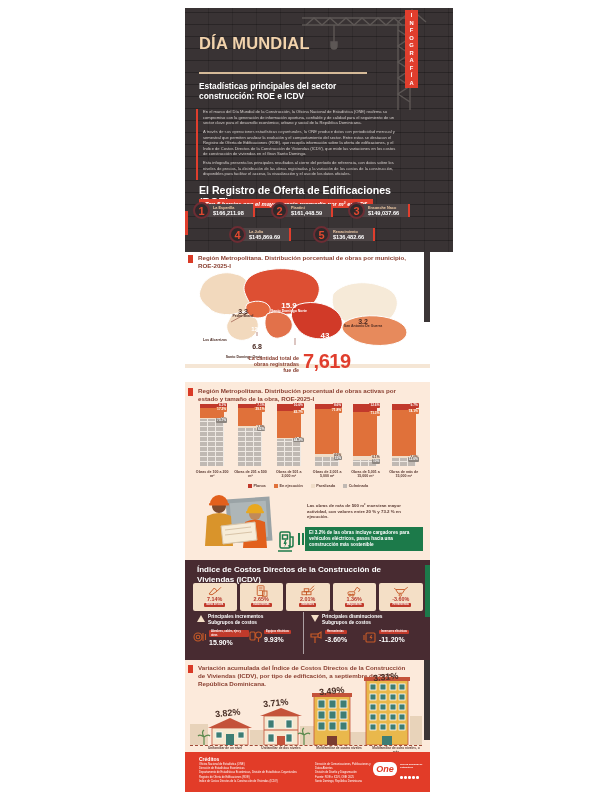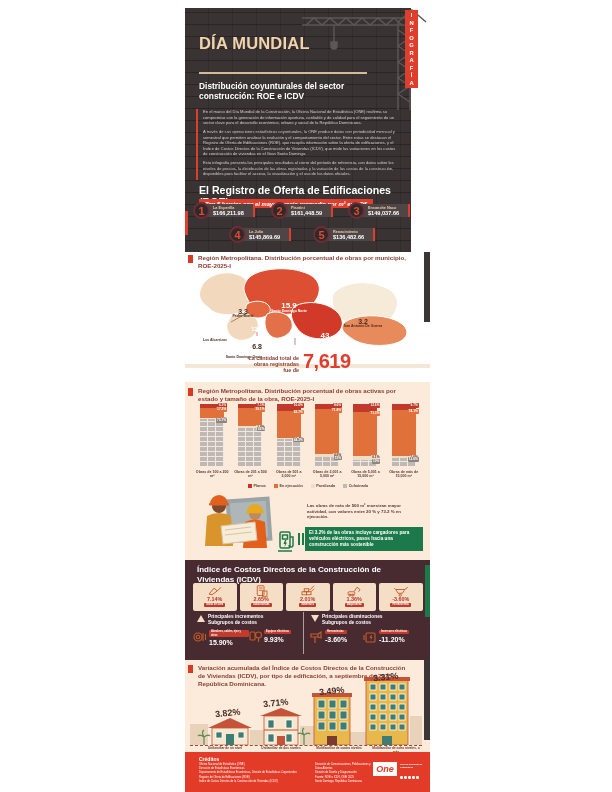--- a/index.html
+++ b/index.html
@@ -1,21 +1,21 @@
 <!DOCTYPE html>
 <html><head>
 <meta charset="utf-8">
 <style>
   * { margin:0; padding:0; box-sizing:border-box; }
   body { background:#ffffff; font-family:"Liberation Sans", sans-serif; -webkit-text-size-adjust:none; }
   .page { position:relative; width:612px; height:792px; background:#ffffff; overflow:hidden; }
   .strip { position:absolute; left:185px; top:0; width:245px; height:792px; }
 
   
-  .dark-block { position:absolute; left:0; top:8px; width:226px; height:244px; background:#393334;
+  .dark-block { position:absolute; left:0; top:8px; width:268px; height:244px; background:#393334;
     background-image: repeating-linear-gradient(0deg, rgba(0,0,0,0) 0 11px, rgba(0,0,0,.28) 11px 12px),
                       repeating-linear-gradient(90deg, rgba(0,0,0,0) 0 23px, rgba(0,0,0,.14) 23px 24px); }
   .crane { position:absolute; left:115px; top:0; width:128px; height:102px; }
   .ribbon { position:absolute; left:220px; top:2px; width:13px; height:78px; background:#e03e2d; color:#fff;
     font-size:5.8px; font-weight:bold; letter-spacing:1.5px; writing-mode:vertical-rl; text-orientation:upright;
     display:flex; align-items:center; justify-content:center; }
   .title { position:absolute; left:14px; top:28px; width:190px; color:#f2d3ac; font-size:16.5px; font-weight:800;
     line-height:.95; letter-spacing:.2px; }
   .title-rule { position:absolute; left:14px; top:64px; width:168px; height:2px; background:#f2d3ac; opacity:.85; }
   .subtitle { position:absolute; left:14px; top:73px; width:178px; color:#ffffff; font-size:8.4px; font-weight:bold; line-height:1.2; }
@@ -100,21 +100,21 @@
   .bld-value { position:absolute; font-size:9px; font-weight:800; color:#4a3027; transform:rotate(-6deg); }
   .bld-baseline { position:absolute; left:5px; top:85px; width:232px; border-top:1px dashed #a04a36; }
   .bld-cap { position:absolute; top:87px; font-size:3.2px; font-weight:bold; color:#5a3a33; text-align:center; line-height:1.2; }
 
   
   .footer { position:absolute; left:0; top:752px; width:245px; height:40px; background:#e23c28; color:#fff; }
   .credits-title { position:absolute; left:14px; top:4px; font-size:5px; font-weight:800; }
   .credits-left { position:absolute; left:14px; top:11px; width:112px; font-size:2.7px; line-height:1.55; }
   .credits-right { position:absolute; left:130px; top:11px; width:56px; font-size:2.7px; line-height:1.55; }
   .one-logo { position:absolute; left:188px; top:10px; width:24px; height:14px; background:#ffffff; color:#e23c28;
-    font-size:9px; font-weight:800; font-style:italic; display:flex; align-items:center; justify-content:center; border-radius:0; }
+    font-size:9px; font-weight:800; font-style:italic; display:flex; align-items:center; justify-content:center; border-radius:6px; }
   .one-sub { position:absolute; left:215px; top:11px; width:30px; font-size:2.5px; line-height:1.3; font-weight:bold; }
   .social-dots { position:absolute; left:215px; top:24px; display:flex; gap:1.5px; }
   .social-dots span { width:2.6px; height:2.6px; border-radius:50%; background:#fff; display:block; }
 </style>
 </head>
 <body>
 
 <div class="page">
   <div class="strip">
 
@@ -130,21 +130,21 @@
           <path d="M98 14 L112 2 L126 14"></path>
           <line x1="34" y1="17" x2="34" y2="34"></line>
           <path d="M31 34 h6 v4 a3 3 0 0 1 -6 0 z" fill="#5d5755"></path>
         </g>
       </svg>
       <div class="ribbon">INFOGRAFÍA</div>
       <div class="title">
         <div>DÍA MUNDIAL</div>
       </div>
       <div class="title-rule"></div>
-      <div class="subtitle">Distribución coyunturales del sector construcción: ROE e ICDV</div>
+      <div class="subtitle">Estadísticas principales del sector construcción: ROE e ICDV</div>
       <div class="intro">
         <p>En el marco del Día Mundial de la Construcción, la Oficina Nacional de Estadística (ONE) reafirma su compromiso con la generación de información oportuna, confiable y de calidad para el seguimiento de un sector clave para el desarrollo económico, urbano y social de la República Dominicana.</p>
         <p>A través de sus operaciones estadísticas coyunturales, la ONE produce datos con periodicidad mensual y semestral que permiten analizar la evolución y el comportamiento del sector. Entre estas se destacan el Registro de Oferta de Edificaciones (ROE), que recopila información sobre la oferta de edificaciones, y el Índice de Costos Directos de la Construcción de Viviendas (ICDV), que mide las variaciones en los costos de construcción de viviendas en el Gran Santo Domingo.</p>
         <p>Esta infografía presenta los principales resultados al cierre del período de referencia, con datos sobre los niveles de precios, la distribución de las obras registradas y la variación de los costos de la construcción, disponibles para facilitar el acceso, la visualización y el uso de los datos oficiales.</p>
       </div>
       <div class="left-accent2"></div>
       <div class="roe-heading">El Registro de Oferta de Edificaciones (ROE)</div>
       <div class="roe-banner">Top 5 barrios con el mayor precio promedio por m² en RD$</div>
 
       <div class="badge" style="left:8px; top:194px;">

